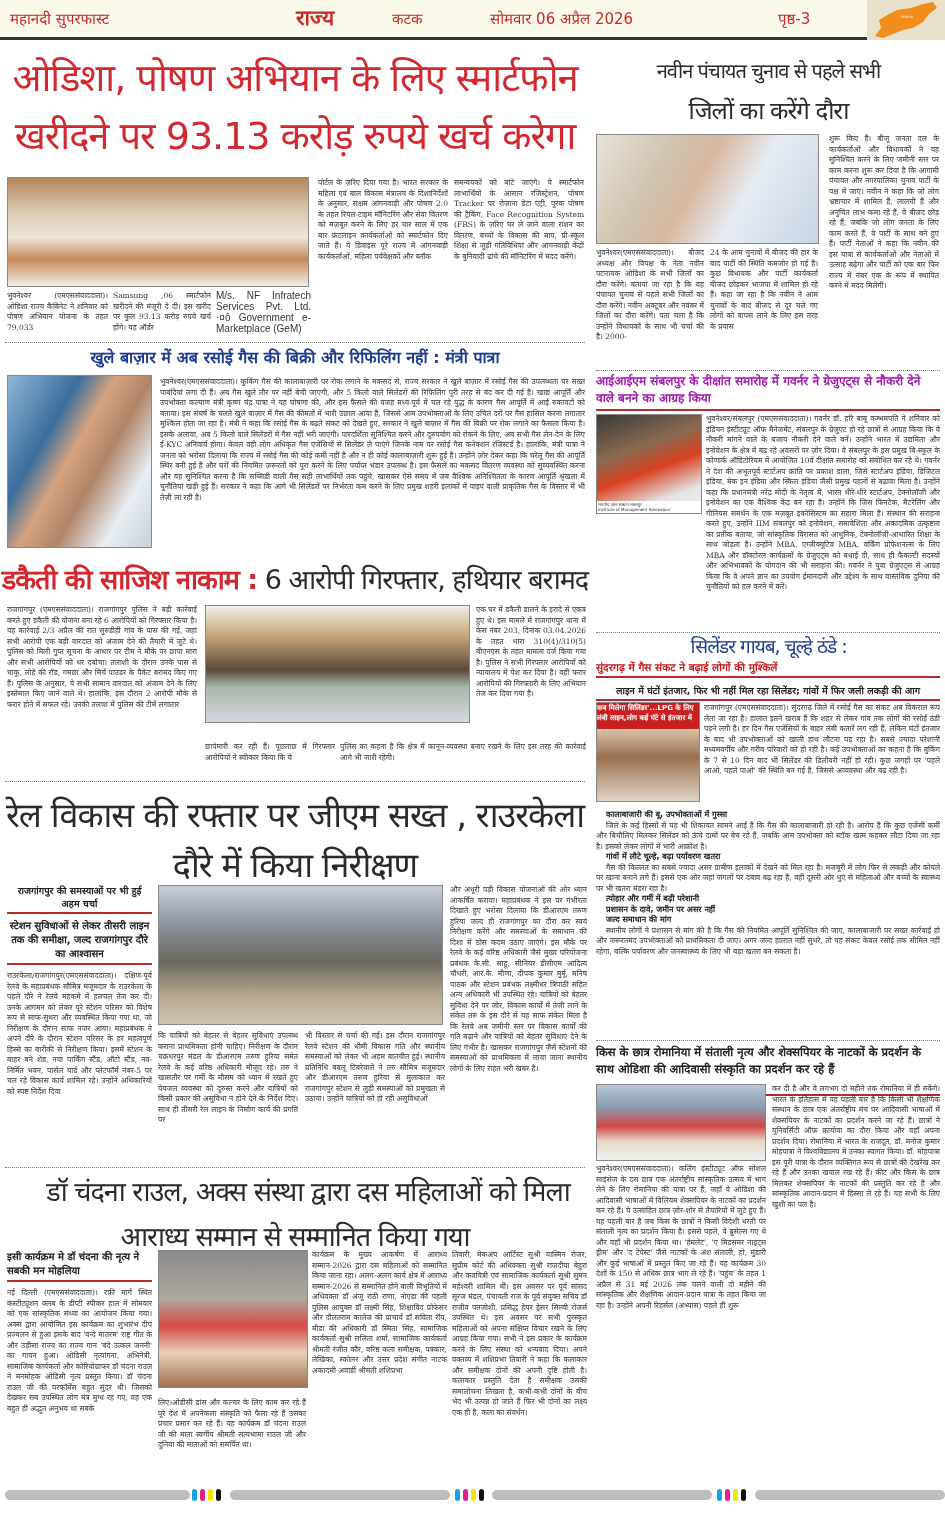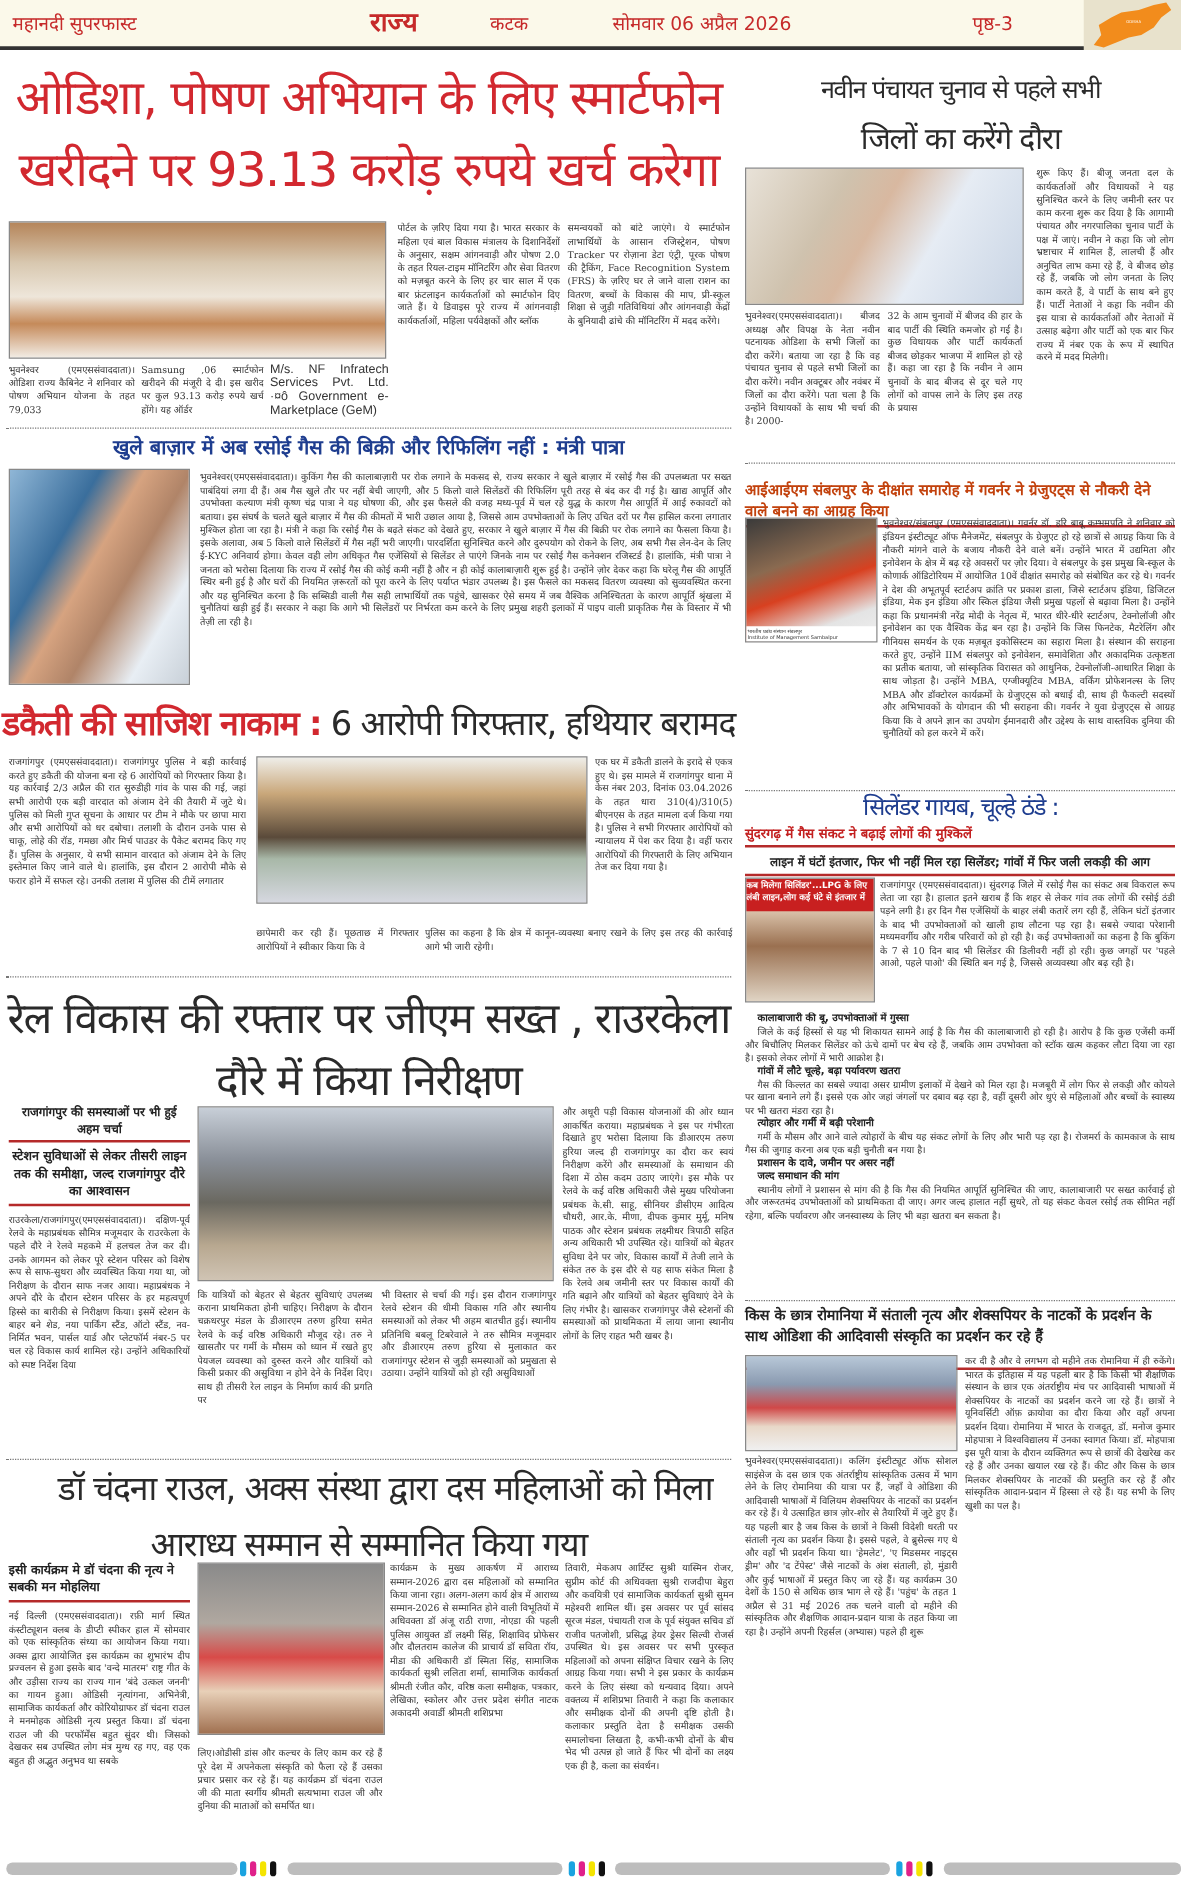--- a/index.html
+++ b/index.html
@@ -83,25 +83,25 @@
 <div class="body" style="left:7px;top:1288px;width:145px;height:195px">नई दिल्ली (एमएससंवाददाता)। रफ़ी मार्ग स्थित कंस्टीट्यूशन क्लब के डीप्टी स्पीकर हाल में सोमवार को एक सांस्कृतिक संध्या का आयोजन किया गया। अक्स द्वारा आयोजित इस कार्यक्रम का शुभारंभ दीप प्रज्वलन से हुआ इसके बाद 'वन्दे मातरम' राष्ट्र गीत के और उड़ीसा राज्य का राज्य गान 'बंदे उत्कल जननी' का गायन हुआ। ओडिसी नृत्यांगना, अभिनेत्री, सामाजिक कार्यकर्ता और कोरियोग्राफर डॉ चंदना राउल ने मनमोहक ओडिसी नृत्य प्रस्तुत किया। डॉ चंदना राउल जी की परफॉर्मेंस बहुत सुंदर थी। जिसको देखकर सब उपस्थित लोग मंत्र मुग्ध रह गए, वह एक बहुत ही अद्भुत अनुभव था सबके</div>
 <div class="photo" style="left:158px;top:1250px;width:150px;height:138px;background:linear-gradient(180deg,#8a8a8a 0%,#b0a8a0 35%,#d84a48 55%,#e8d0b8 75%,#a07050 100%)"></div>
 <div class="body" style="left:158px;top:1398px;width:148px;height:85px">लिए।ओडीसी डांस और कल्चर के लिए काम कर रहे हैं पूरे देश में अपनेकला संस्कृति को फैला रहे हैं उसका प्रचार प्रसार कर रहे हैं। यह कार्यक्रम डॉ चंदना राउल जी की माता स्वर्गीय श्रीमती सत्यभामा राउल जी और दुनिया की माताओं को समर्पित था।</div>
 <div class="body" style="left:312px;top:1250px;width:135px;height:233px">कार्यक्रम के मुख्य आकर्षण में आराध्य सम्मान-2026 द्वारा दस महिलाओं को सम्मानित किया जाना रहा। अलग-अलग कार्य क्षेत्र में आराध्य सम्मान-2026 से सम्मानित होने वाली विभूतियों में अधिवक्ता डॉ अंजू राठी राणा, नोएडा की पहली पुलिस आयुक्त डॉ लक्ष्मी सिंह, शिक्षाविद प्रोफेसर और दौलतराम कालेज की प्राचार्य डॉ सविता रॉय, मीडा की अधिकारी डॉ स्मिता सिंह, सामाजिक कार्यकर्ता सुश्री ललिता शर्मा, सामाजिक कार्यकर्ता श्रीमती रंजीत कौर, वरिष्ठ कला समीक्षक, पत्रकार, लेखिका, स्कोलर और उत्तर प्रदेश संगीत नाटक अकादमी अवार्डी श्रीमती शशिप्रभा</div>
 <div class="body" style="left:452px;top:1250px;width:135px;height:233px">तिवारी, मेकअप आर्टिस्ट सुश्री यास्मिन रोजर, सुप्रीम कोर्ट की अधिवक्ता सुश्री राजदीपा बेहुरा और कवयित्री एवं सामाजिक कार्यकर्ता सुश्री सुमन महेश्वरी शामिल थीं। इस अवसर पर पूर्व सांसद सूरज मंडल, पंचायती राज के पूर्व संयुक्त सचिव डॉ राजीव पतजोशी, प्रसिद्ध हेयर ड्रेसर सिल्वी रोजर्स उपस्थित थे। इस अवसर पर सभी पुरस्कृत महिलाओं को अपना संक्षिप्त विचार रखने के लिए आग्रह किया गया। सभी ने इस प्रकार के कार्यक्रम करने के लिए संस्था को धन्यवाद दिया। अपने वक्तव्य में शशिप्रभा तिवारी ने कहा कि कलाकार और समीक्षक दोनों की अपनी दृष्टि होती है। कलाकार प्रस्तुति देता है समीक्षक उसकी समालोचना लिखता है, कभी-कभी दोनों के बीच भेद भी उत्पन्न हो जाते हैं फिर भी दोनों का लक्ष्य एक ही है, कला का संवर्धन।</div>
 
 <div class="hl dark" style="left:592px;top:52px;width:353px;font-size:20px;line-height:38px">नवीन पंचायत चुनाव से पहले सभी</div>
 <div class="hl dark" style="left:592px;top:92px;width:353px;font-size:24px;line-height:38px">जिलों का करेंगे दौरा</div>
 <div class="photo" style="left:596px;top:134px;width:223px;height:110px;background:linear-gradient(120deg,#e8e2d8 0%,#cfc2ae 30%,#d8b8a0 45%,#e6ecf4 65%,#c8d4e4 100%)"></div>
 <div class="body" style="left:596px;top:248px;width:108px;height:135px">भुवनेश्वर(एमएससंवाददाता)। बीजद अध्यक्ष और विपक्ष के नेता नवीन पटनायक ओडिशा के सभी जिलों का दौरा करेंगे। बताया जा रहा है कि वह पंचायत चुनाव से पहले सभी जिलों का दौरा करेंगे। नवीन अक्टूबर और नवंबर में जिलों का दौरा करेंगे। पता चला है कि उन्होंने विधायकों के साथ भी चर्चा की है। 2000-</div>
-<div class="body" style="left:710px;top:248px;width:108px;height:135px">32 के आम चुनावों में बीजद की हार के बाद पार्टी की स्थिति कमजोर हो गई है। कुछ विधायक और पार्टी कार्यकर्ता बीजद छोड़कर भाजपा में शामिल हो रहे हैं। कहा जा रहा है कि नवीन ने आम चुनावों के बाद बीजद से दूर चले गए लोगों को वापस लाने के लिए इस तरह के प्रयास</div>
+<div class="body" style="left:710px;top:248px;width:108px;height:135px">24 के आम चुनावों में बीजद की हार के बाद पार्टी की स्थिति कमजोर हो गई है। कुछ विधायक और पार्टी कार्यकर्ता बीजद छोड़कर भाजपा में शामिल हो रहे हैं। कहा जा रहा है कि नवीन ने आम चुनावों के बाद बीजद से दूर चले गए लोगों को वापस लाने के लिए इस तरह के प्रयास</div>
 <div class="body" style="left:829px;top:134px;width:110px;height:250px">शुरू किए हैं। बीजू जनता दल के कार्यकर्ताओं और विधायकों ने यह सुनिश्चित करने के लिए जमीनी स्तर पर काम करना शुरू कर दिया है कि आगामी पंचायत और नगरपालिका चुनाव पार्टी के पक्ष में जाएं। नवीन ने कहा कि जो लोग भ्रष्टाचार में शामिल हैं, लालची हैं और अनुचित लाभ कमा रहे हैं, वे बीजद छोड़ रहे हैं, जबकि जो लोग जनता के लिए काम करते हैं, वे पार्टी के साथ बने हुए हैं। पार्टी नेताओं ने कहा कि नवीन की इस यात्रा से कार्यकर्ताओं और नेताओं में उत्साह बढ़ेगा और पार्टी को एक बार फिर राज्य में नंबर एक के रूप में स्थापित करने में मदद मिलेगी।</div>
 <div class="dots" style="left:596px;top:370px;width:344px"></div>
 
-<div class="sub uline" style="left:596px;top:384px;width:344px;font-size:12px;line-height:17px;color:#c2410c;font-weight:bold;padding-bottom:2px">आईआईएम संबलपुर के दीक्षांत समारोह में गवर्नर ने ग्रेजुएट्स से नौकरी देने वाले बनने का आग्रह किया</div>
+<div class="sub uline" style="left:596px;top:373px;width:344px;font-size:12px;line-height:17px;color:#a21caf;font-weight:bold;padding-bottom:2px">आईआईएम संबलपुर के दीक्षांत समारोह में गवर्नर ने ग्रेजुएट्स से नौकरी देने वाले बनने का आग्रह किया</div>
 <div class="photo" style="left:596px;top:414px;width:106px;height:100px;background:linear-gradient(160deg,#3a3a3a 0%,#8a6a50 35%,#d84020 55%,#e4e4e4 80%,#f0f0f0 100%)">
   <div style="position:absolute;bottom:0;left:0;width:100%;background:#fff;font-size:4px;line-height:5px;color:#333;padding:1px">
     <div>भारतीय प्रबंध संस्थान संबलपुर</div>
     <div>Institute of Management Sambalpur</div>
   </div>
 </div>
 <div class="body" style="left:596px;top:414px;width:344px;height:212px;padding-left:110px">भुवनेश्वर/संबलपुर (एमएससंवाददाता)। गवर्नर डॉ. हरि बाबू कम्भमपति ने शनिवार को इंडियन इंस्टीट्यूट ऑफ मैनेजमेंट, संबलपुर के ग्रेजुएट हो रहे छात्रों से आग्रह किया कि वे नौकरी मांगने वाले के बजाय नौकरी देने वाले बनें। उन्होंने भारत में उद्यमिता और इनोवेशन के क्षेत्र में बढ़ रहे अवसरों पर ज़ोर दिया। वे संबलपुर के इस प्रमुख बि-स्कूल के कोणार्क ऑडिटोरियम में आयोजित 10वें दीक्षांत समारोह को संबोधित कर रहे थे। गवर्नर ने देश की अभूतपूर्व स्टार्टअप क्रांति पर प्रकाश डाला, जिसे स्टार्टअप इंडिया, डिजिटल इंडिया, मेक इन इंडिया और स्किल इंडिया जैसी प्रमुख पहलों से बढ़ावा मिला है। उन्होंने कहा कि प्रधानमंत्री नरेंद्र मोदी के नेतृत्व में, भारत धीरे-धीरे स्टार्टअप, टेक्नोलॉजी और इनोवेशन का एक वैश्विक केंद्र बन रहा है। उन्होंने कि जिस फिनटेक, मैटरेलिंग और गीनियस समर्थन के एक मज़बूत इकोसिस्टम का सहारा मिला है। संस्थान की सराहना करते हुए, उन्होंने IIM संबलपुर को इनोवेशन, समावेशिता और अकादमिक उत्कृष्टता का प्रतीक बताया, जो सांस्कृतिक विरासत को आधुनिक, टेक्नोलॉजी-आधारित शिक्षा के साथ जोड़ता है। उन्होंने MBA, एग्जीक्यूटिव MBA, वर्किंग प्रोफेशनल्स के लिए MBA और डॉक्टोरल कार्यक्रमों के ग्रेजुएट्स को बधाई दी, साथ ही फैकल्टी सदस्यों और अभिभावकों के योगदान की भी सराहना की। गवर्नर ने युवा ग्रेजुएट्स से आग्रह किया कि वे अपने ज्ञान का उपयोग ईमानदारी और उद्देश्य के साथ वास्तविक दुनिया की चुनौतियों को हल करने में करें।</div>
 <div class="dots" style="left:596px;top:632px;width:344px"></div>
 
 <div class="hl" style="left:592px;top:632px;width:353px;font-size:19px;line-height:28px;color:#1e3d8f">सिलेंडर गायब, चूल्हे ठंडे :</div>
@@ -110,21 +110,20 @@
 <div class="photo" style="left:596px;top:702px;width:104px;height:100px;background:linear-gradient(180deg,#c82020 0%,#c82020 26%,#d8c0a8 27%,#9a7050 55%,#e0d4c4 100%)">
   <div style="color:#fff;font-size:7px;line-height:10px;padding:0;font-weight:bold">कब मिलेगा सिलिंडर'...LPG के लिए लंबी लाइन,लोग कई घंटे से इंतजार में</div>
 </div>
 <div class="body" style="left:596px;top:703px;width:344px;height:104px;padding-left:108px">राजगांगपुर (एमएससंवाददाता)। सुंदरगढ़ जिले में रसोई गैस का संकट अब विकराल रूप लेता जा रहा है। हालात इतने खराब हैं कि शहर से लेकर गांव तक लोगों की रसोई ठंडी पड़ने लगी है। हर दिन गैस एजेंसियों के बाहर लंबी कतारें लग रही हैं, लेकिन घंटों इंतजार के बाद भी उपभोक्ताओं को खाली हाथ लौटना पड़ रहा है। सबसे ज्यादा परेशानी मध्यमवर्गीय और गरीब परिवारों को हो रही है। कई उपभोक्ताओं का कहना है कि बुकिंग के 7 से 10 दिन बाद भी सिलेंडर की डिलीवरी नहीं हो रही। कुछ जगहों पर 'पहले आओ, पहले पाओ' की स्थिति बन गई है, जिससे अव्यवस्था और बढ़ रही है।</div>
 <div id="cyl-sections" style="position:absolute;left:596px;top:810px;width:344px;height:228px;overflow:hidden;font-size:7.5px;line-height:10.5px;font-family:'DejaVu Serif',serif;color:#333;text-align:justify">
     <div style="font-family: &quot;DejaVu Sans&quot;, sans-serif; font-weight: bold; color: rgb(34, 34, 34); font-size: 8px; padding-left: 10px;">कालाबाजारी की बू, उपभोक्ताओं में गुस्सा</div>
     <div style="text-indent: 10px;">जिले के कई हिस्सों से यह भी शिकायत सामने आई है कि गैस की कालाबाजारी हो रही है। आरोप है कि कुछ एजेंसी कर्मी और बिचौलिए मिलकर सिलेंडर को ऊंचे दामों पर बेच रहे हैं, जबकि आम उपभोक्ता को स्टॉक खत्म कहकर लौटा दिया जा रहा है। इसको लेकर लोगों में भारी आक्रोश है।</div>
     <div style="font-family: &quot;DejaVu Sans&quot;, sans-serif; font-weight: bold; color: rgb(34, 34, 34); font-size: 8px; padding-left: 10px;">गांवों में लौटे चूल्हे, बढ़ा पर्यावरण खतरा</div>
     <div style="text-indent: 10px;">गैस की किल्लत का सबसे ज्यादा असर ग्रामीण इलाकों में देखने को मिल रहा है। मजबूरी में लोग फिर से लकड़ी और कोयले पर खाना बनाने लगे हैं। इससे एक ओर जहां जंगलों पर दबाव बढ़ रहा है, वहीं दूसरी ओर धुएं से महिलाओं और बच्चों के स्वास्थ्य पर भी खतरा मंडरा रहा है।</div>
     <div style="font-family: &quot;DejaVu Sans&quot;, sans-serif; font-weight: bold; color: rgb(34, 34, 34); font-size: 8px; padding-left: 10px;">त्योहार और गर्मी में बढ़ी परेशानी</div>
-    <div style="text-indent: 10px;">गर्मी के मौसम और आने वाले त्योहारों के बीच यह संकट लोगों के लिए और भारी पड़ रहा है। रोजमर्रा के कामकाज के साथ गैस की जुगाड़ करना अब एक बड़ी चुनौती बन गया है।</div>
     <div style="font-family: &quot;DejaVu Sans&quot;, sans-serif; font-weight: bold; color: rgb(34, 34, 34); font-size: 8px; padding-left: 10px;">प्रशासन के दावे, जमीन पर असर नहीं</div>
     <div style="font-family: &quot;DejaVu Sans&quot;, sans-serif; font-weight: bold; color: rgb(34, 34, 34); font-size: 8px; padding-left: 10px;">जल्द समाधान की मांग</div>
     <div style="text-indent: 10px;">स्थानीय लोगों ने प्रशासन से मांग की है कि गैस की नियमित आपूर्ति सुनिश्चित की जाए, कालाबाजारी पर सख्त कार्रवाई हो और जरूरतमंद उपभोक्ताओं को प्राथमिकता दी जाए। अगर जल्द हालात नहीं सुधरे, तो यह संकट केवल रसोई तक सीमित नहीं रहेगा, बल्कि पर्यावरण और जनस्वास्थ्य के लिए भी बड़ा खतरा बन सकता है।</div>
   </div>
 <div class="dots" style="left:596px;top:1040px;width:344px"></div>
 
 <div class="sub uline" style="left:596px;top:1044px;width:344px;font-size:11.5px;line-height:17px;padding-bottom:16px">किस के छात्र रोमानिया में संताली नृत्य और शेक्सपियर के नाटकों के प्रदर्शन के साथ ओडिशा की आदिवासी संस्कृति का प्रदर्शन कर रहे हैं</div>
 <div class="photo" style="left:596px;top:1084px;width:170px;height:77px;background:linear-gradient(180deg,#b8c8d8 0%,#8a9ab0 30%,#d04848 55%,#e8d8c8 75%,#f0f0f0 100%)"></div>
 <div class="body" style="left:596px;top:1164px;width:170px;height:320px">भुवनेश्वर(एमएससंवाददाता)। कलिंग इंस्टीट्यूट ऑफ सोशल साइंसेज के दस छात्र एक अंतर्राष्ट्रीय सांस्कृतिक उत्सव में भाग लेने के लिए रोमानिया की यात्रा पर हैं, जहाँ वे ओडिशा की आदिवासी भाषाओं में विलियम शेक्सपियर के नाटकों का प्रदर्शन कर रहे हैं। ये उत्साहित छात्र ज़ोर-शोर से तैयारियों में जुटे हुए हैं। यह पहली बार है जब किस के छात्रों ने किसी विदेशी धरती पर संताली नृत्य का प्रदर्शन किया है। इससे पहले, वे ब्रुसेल्स गए थे और वहाँ भी प्रदर्शन किया था। 'हेमलेट', 'ए मिडसमर नाइट्स ड्रीम' और 'द टेंपेस्ट' जैसे नाटकों के अंश संताली, हो, मुंडारी और कुई भाषाओं में प्रस्तुत किए जा रहे हैं। यह कार्यक्रम 30 देशों के 150 से अधिक छात्र भाग ले रहे हैं। 'पहुंच' के तहत 1 अप्रैल से 31 मई 2026 तक चलने वाली दो महीने की सांस्कृतिक और शैक्षणिक आदान-प्रदान यात्रा के तहत किया जा रहा है। उन्होंने अपनी रिहर्सल (अभ्यास) पहले ही शुरू</div>
 <div class="body" style="left:772px;top:1084px;width:168px;height:400px">कर दी है और वे लगभग दो महीने तक रोमानिया में ही रुकेंगे। भारत के इतिहास में यह पहली बार है कि किसी भी शैक्षणिक संस्थान के छात्र एक अंतर्राष्ट्रीय मंच पर आदिवासी भाषाओं में शेक्सपियर के नाटकों का प्रदर्शन करने जा रहे हैं। छात्रों ने यूनिवर्सिटी ऑफ़ क्रायोवा का दौरा किया और वहाँ अपना प्रदर्शन दिया। रोमानिया में भारत के राजदूत, डॉ. मनोज कुमार मोहपात्रा ने विश्वविद्यालय में उनका स्वागत किया। डॉ. मोहपात्रा इस पूरी यात्रा के दौरान व्यक्तिगत रूप से छात्रों की देखरेख कर रहे हैं और उनका खयाल रख रहे हैं। कीट और किस के छात्र मिलकर शेक्सपियर के नाटकों की प्रस्तुति कर रहे हैं और सांस्कृतिक आदान-प्रदान में हिस्सा ले रहे हैं। यह सभी के लिए खुशी का पल है।</div>

